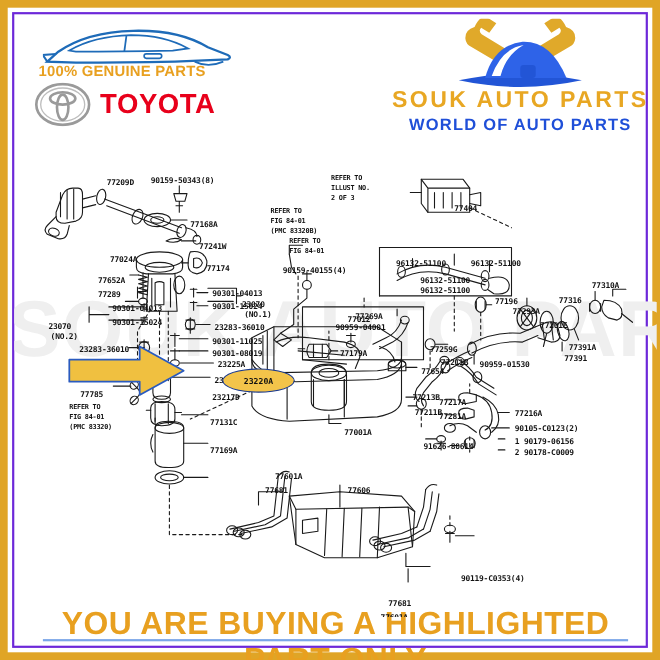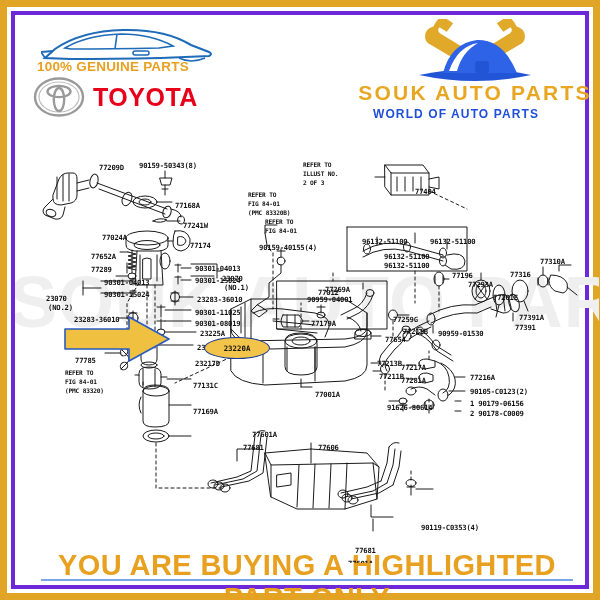--- a/index.html
+++ b/index.html
@@ -1,33 +1,33 @@
 <!DOCTYPE html>
 <html><head>
 <meta charset="utf-8">
 <style>
   html,body{margin:0;padding:0;}
   body{width:600px;height:600px;background:#ffffff;font-family:"Liberation Sans",sans-serif;overflow:hidden;}
   .page{position:relative;width:600px;height:600px;background:#ffffff;box-sizing:border-box;
         border:7px solid #e0a526;}
-  .inner{position:absolute;inset:4px;border:4px solid #6d28d9;box-sizing:border-box;background:#fff;}
+  .inner{position:absolute;inset:4px;border:2px solid #6d28d9;box-sizing:border-box;background:#fff;}
 
   
   .header{position:absolute;left:0;top:0;width:584px;height:118px;}
   .brand-left{position:absolute;left:10px;top:6px;width:250px;height:105px;}
   .car-svg{position:absolute;left:16px;top:4px;}
   .genuine{position:absolute;left:12px;top:38px;font-size:13.5px;font-weight:bold;color:#e8a020;
            letter-spacing:.2px;white-space:nowrap;}
   .toyota-row{position:absolute;left:8px;top:56px;display:flex;align-items:center;gap:8px;}
   .toyota-word{font-size:25px;font-weight:bold;color:#e8001b;letter-spacing:.5px;}
 
   .brand-right{position:absolute;right:6px;top:4px;width:236px;height:112px;}
   .souk-name{position:absolute;left:0;right:0;top:62px;text-align:center;font-size:21px;font-weight:bold;
              color:#e8a723;letter-spacing:2.2px;}
-  .souk-sub{position:absolute;left:16px;right:0;top:88px;font-size:12px;font-weight:bold;
+  .souk-sub{position:absolute;left:0;right:0;top:88px;text-align:center;font-size:15px;font-weight:bold;
             color:#1f4fd8;letter-spacing:1.1px;}
 
   
   .diagram{position:absolute;left:0;top:118px;width:584px;height:430px;overflow:hidden;}
   .wm{position:absolute;left:-6px;top:128px;width:600px;text-align:center;font-size:72px;font-weight:bold;
       color:#efefef;letter-spacing:1px;white-space:nowrap;pointer-events:none;z-index:1;}
   .dg{position:absolute;left:0;top:0;z-index:2;}
   .lbl{position:absolute;z-index:4;font-family:"DejaVu Sans Mono",monospace;font-size:7.2px;color:#111;
        font-weight:bold;white-space:nowrap;letter-spacing:-.2px;}
   .lbl.sm{font-size:6.2px;}

